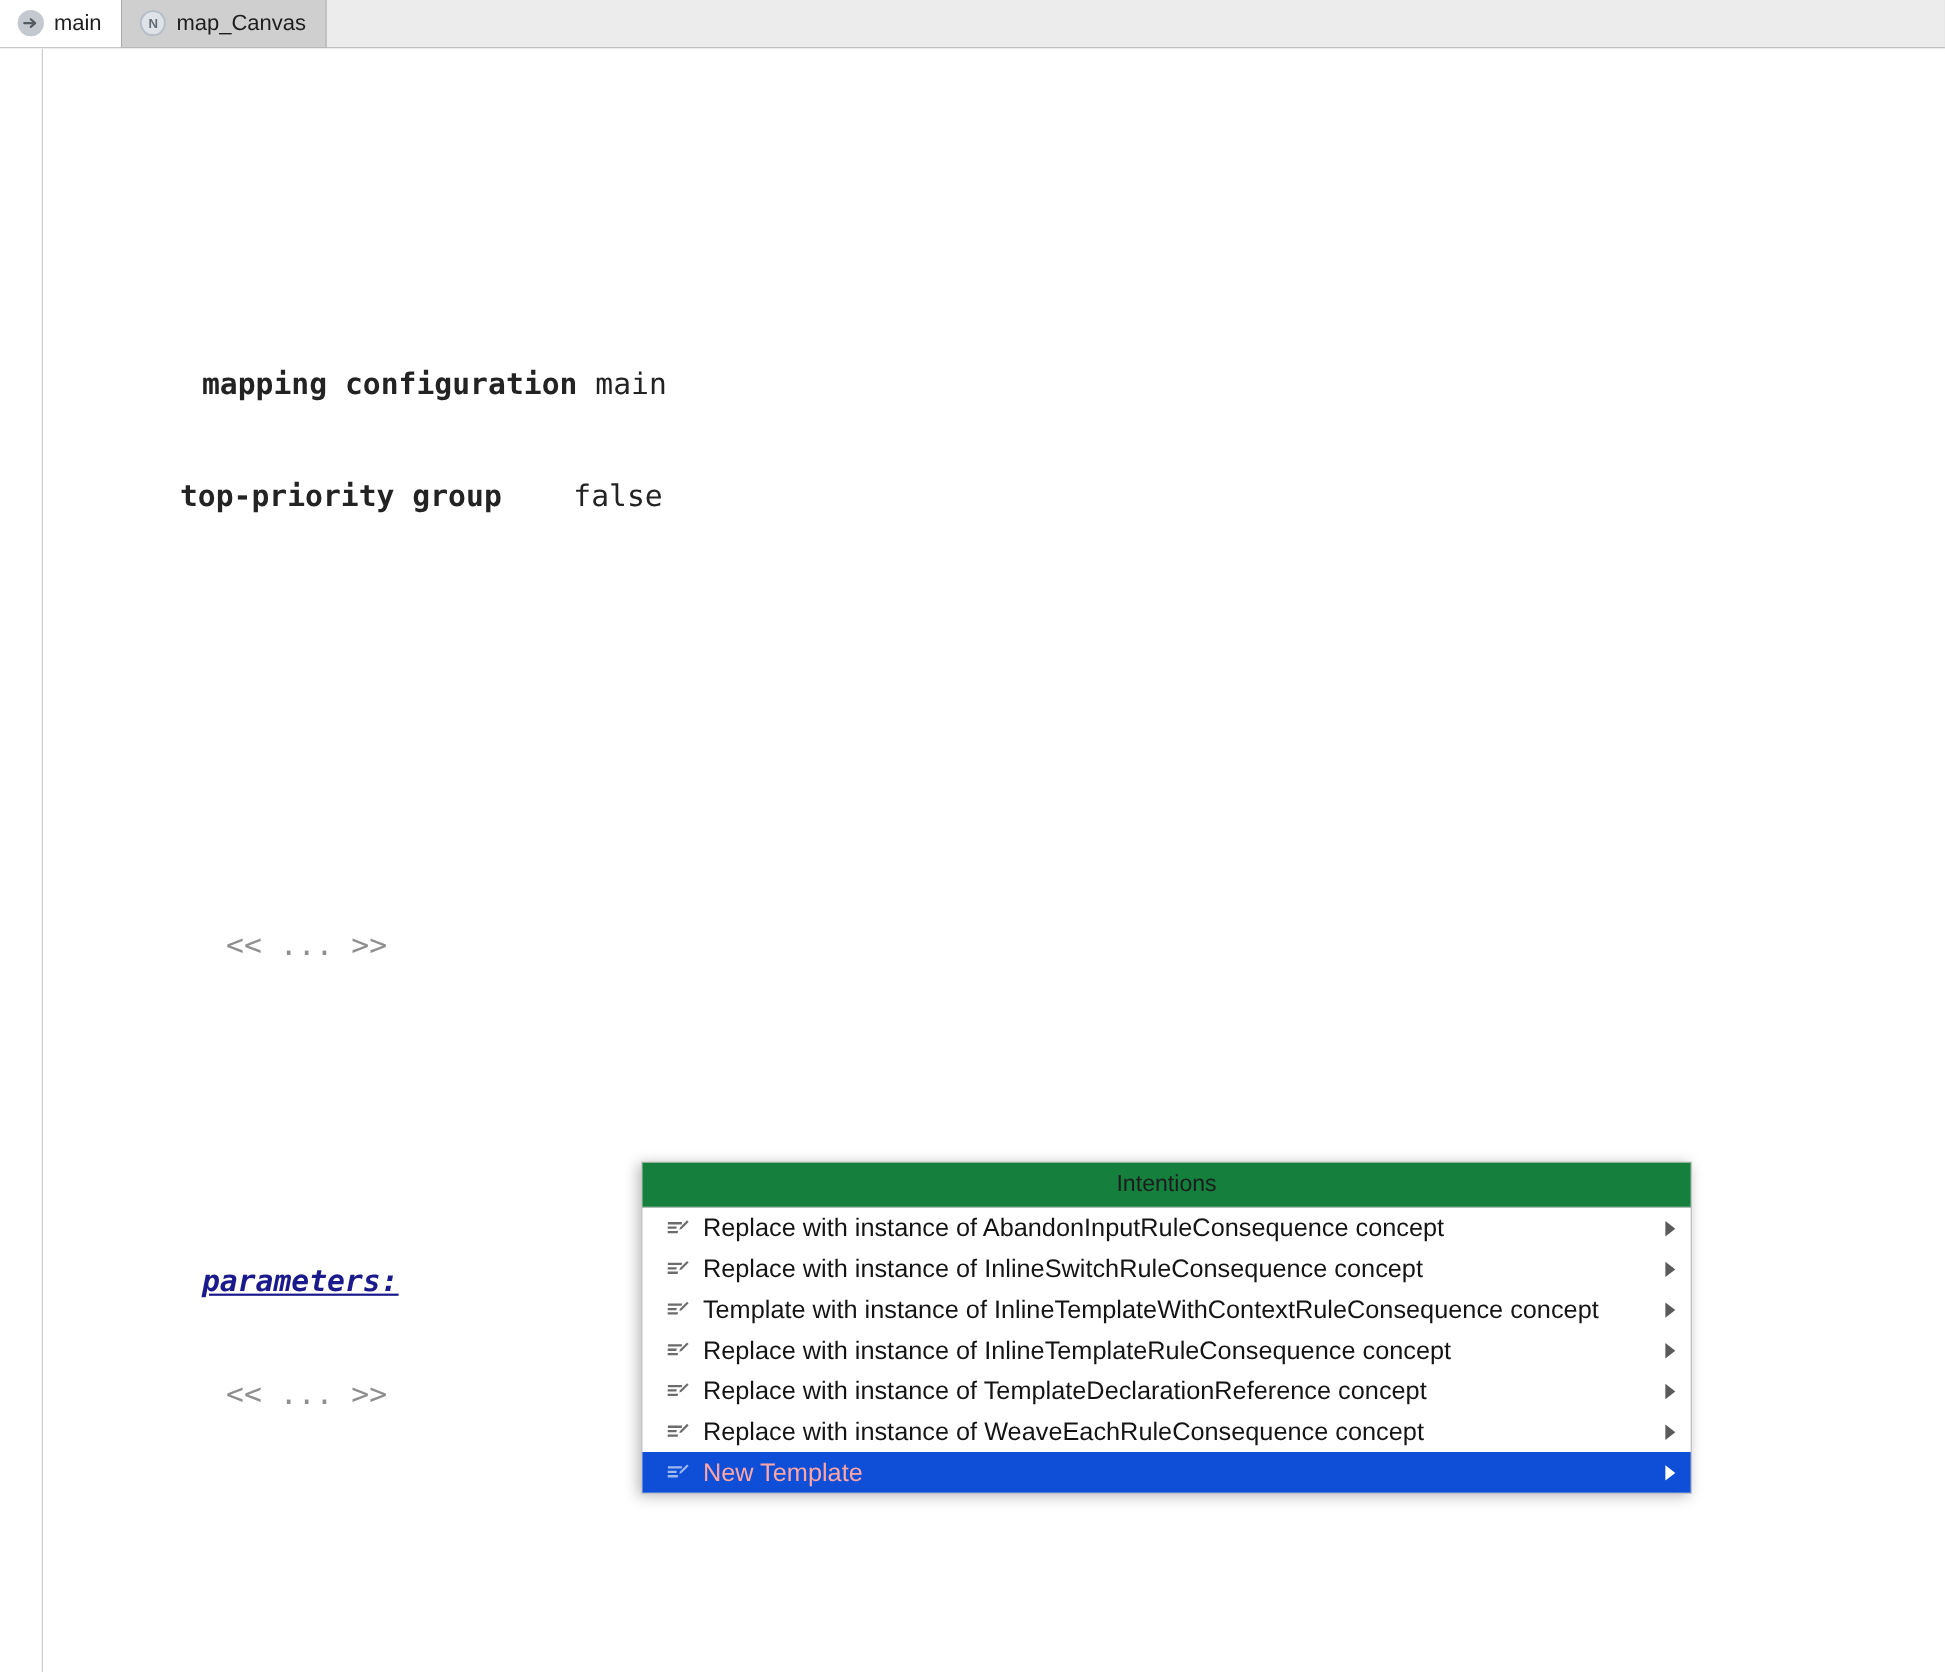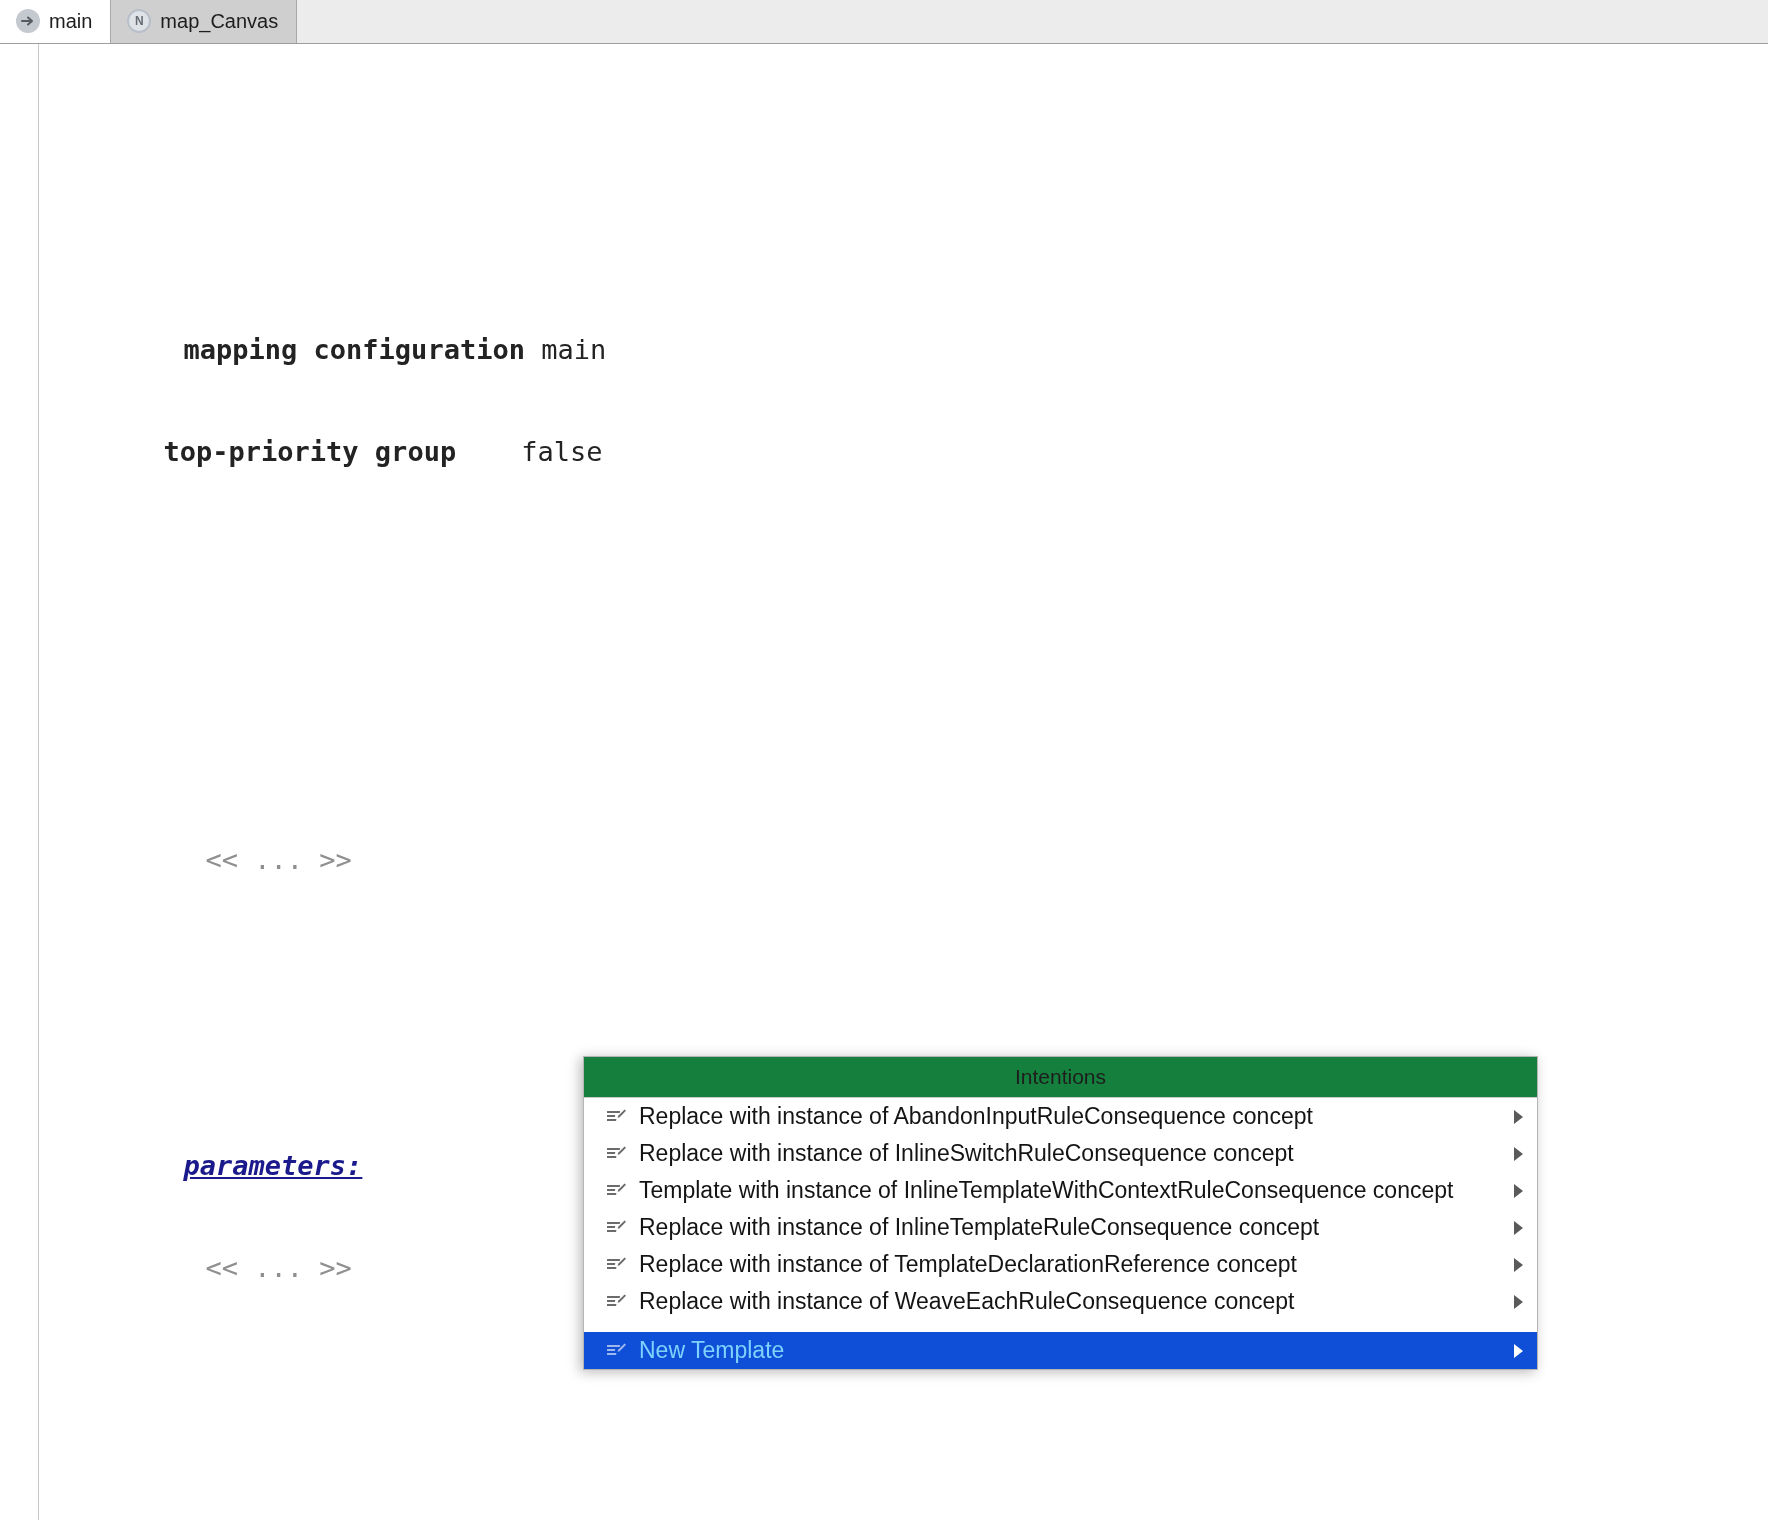--- a/index.html
+++ b/index.html
@@ -91,21 +91,21 @@
   .int-item{
     height:37px;
     display:flex;align-items:center;
     padding:0 8px 0 22px;
     box-sizing:border-box;
     font-size:23px;color:#141414;
     white-space:nowrap;
     cursor:default;
     position:relative;
   }
-  .int-item.sel{background:#0f4fd8;color:#7dd3fc;margin-top:12px;}
+  .int-item.sel{background:#0f4fd8;color:#fca5a5;}
   .int-icon{
     width:22px;height:22px;flex:0 0 auto;margin-right:11px;
     display:flex;align-items:center;justify-content:center;
   }
   .int-label{flex:0 0 auto;}
   .int-arrow{
     position:absolute;right:14px;top:50%;transform:translateY(-50%);
     width:0;height:0;
     border-left:9px solid #5a5a5a;
     border-top:7px solid transparent;

